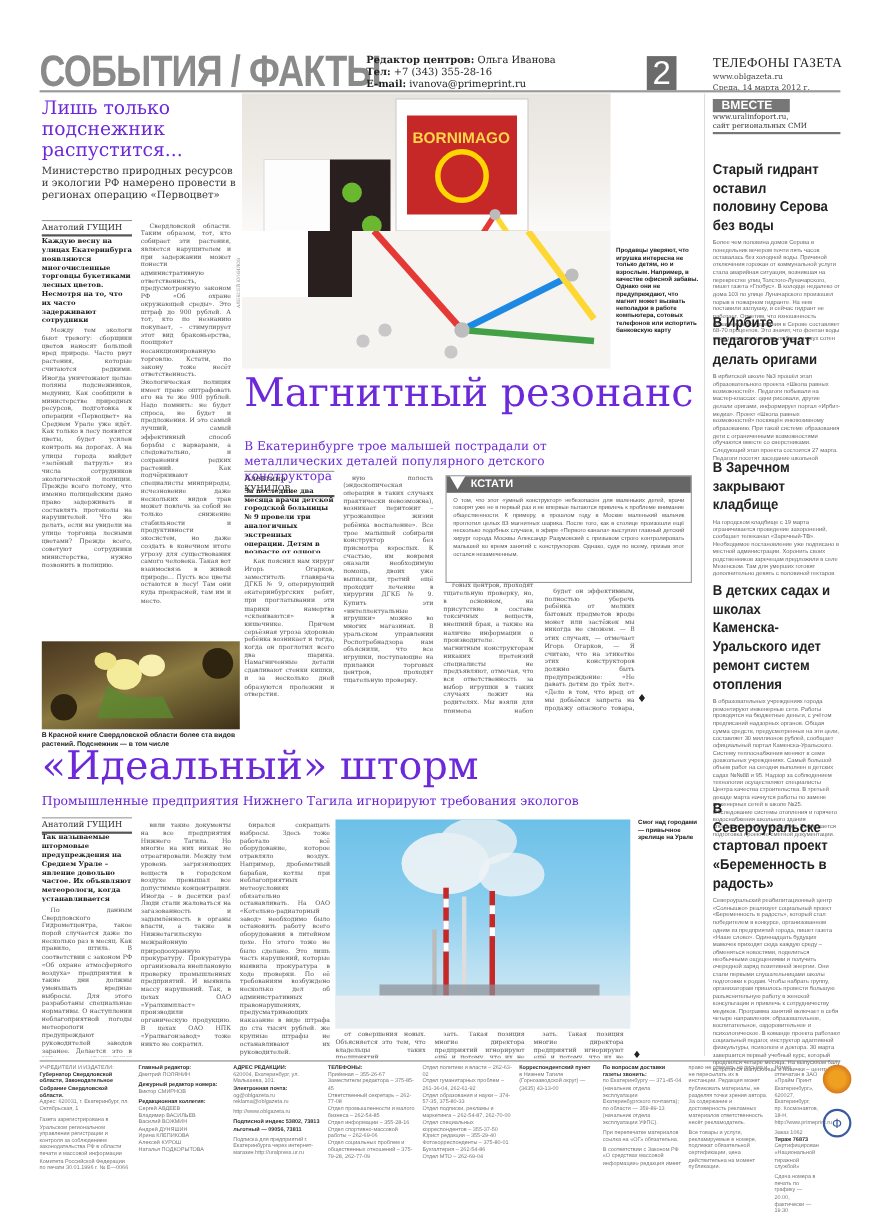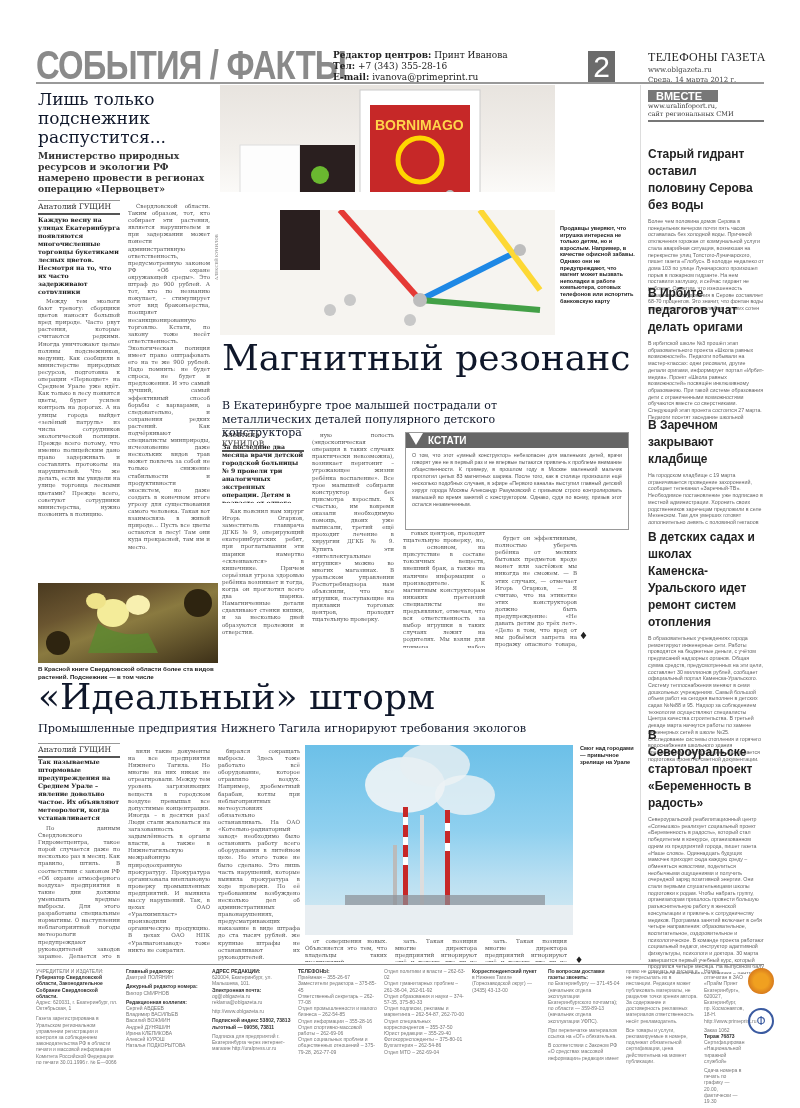--- a/index.html
+++ b/index.html
@@ -6,21 +6,21 @@
 body{width:800px;height:1108px;background:#fff;font-family:"DejaVu Serif",serif;color:#222;position:relative;overflow:hidden}
 .abs{position:absolute}
 .rubric{left:36px;top:45px;font-family:"Liberation Sans",sans-serif;font-weight:bold;font-size:40px;color:#8a8a8a;letter-spacing:-1px;transform:scaleX(0.82);transform-origin:left;line-height:40px}
 .editor{left:333px;top:50px;font-size:9px;line-height:11px;color:#222}
 .editor b{font-weight:bold}
 .pagenum{left:588px;top:51px;width:27px;height:31px;background:#6b6b6b;color:#fff;font-family:"Liberation Sans",sans-serif;font-size:30px;line-height:31px;text-align:center}
 .masthead{left:648px;top:50px}
 .masthead .t{font-family:"Liberation Serif",serif;font-size:12px;letter-spacing:.3px}
 .masthead .s{font-size:7px;color:#444;line-height:10px}
 .hr-top{left:36px;top:82px;width:728px;height:2px;background:#999}
-.h1{font-family:"DejaVu Serif",serif;color:#0f172a}
+.h1{font-family:"DejaVu Serif",serif;color:#6d28d9}
 .txt{font-size:5.6px;line-height:7.1px;color:#555;text-align:justify;overflow:hidden}
 .txt p{text-indent:8px}
 .lead{font-size:6.2px;line-height:8px;font-weight:bold;color:#222;overflow:hidden}
 .byline{font-size:7.5px;color:#333;border-top:1px solid #999;border-bottom:2px solid #555;padding:1px 0 2px}
 .side{font-family:"Liberation Sans",sans-serif}
 .side h3{font-family:"Liberation Sans",sans-serif;font-weight:bold;font-size:13px;line-height:17px;color:#222;transform:scaleX(.92);transform-origin:left}
 .side .st{font-family:"Liberation Sans",sans-serif;font-size:5.3px;line-height:6.7px;color:#666;overflow:hidden}
 .photo{overflow:hidden}
 .caption{font-family:"Liberation Sans",sans-serif;font-weight:bold;font-size:6.2px;line-height:7.5px;color:#222}
 .kstati{left:290px;top:425px;width:232px;height:103px;border:1px solid #999;background:#fff}
@@ -32,34 +32,34 @@
 .fcol b{color:#333}
 .vmeste{left:648px;top:90px;width:116px}
 .vmeste .badge{background:#777;color:#fff;font-family:"Liberation Sans",sans-serif;font-weight:bold;font-size:11px;line-height:12px;padding-left:8px;width:70px}
 .vmeste .sub{font-size:6.5px;line-height:8px;color:#333}
 </style>
 </head>
 <body>
 
 <div class="abs rubric">СОБЫТИЯ / ФАКТЫ</div>
 <div class="abs editor">
-  <div><b>Редактор центров:</b> <span>Принт Иванова</span></div>
+  <div><b>Редактор центров:</b> <span>Ольга Иванова</span></div>
   <div><b>Тел:</b> <span>+7 (343) 355-28-16</span></div>
   <div><b>E-mail:</b> <span>ivanova@primeprint.ru</span></div>
 </div>
 <div class="abs pagenum">2</div>
 <div class="abs masthead">
   <div class="t">ТЕЛЕФОНЫ ГАЗЕТА</div>
   <div class="s">www.oblgazeta.ru</div>
   <div class="s">Среда, 14 марта 2012 г.</div>
 </div>
 <div class="abs hr-top"></div>
 
 <div class="abs h1" style="left:38px;top:90px;width:180px;font-size:17px;line-height:19px">Лишь только подснежник распустится...</div>
-<div class="abs" style="left:38px;top:150px;width:180px;font-size:9.2px;line-height:11px;font-weight:bold;color:#333">Министерство природных ресурсов и экологии РФ намерено провести в регионах операцию «Первоцвет»</div>
+<div class="abs" style="left:38px;top:150px;width:180px;font-size:9.2px;line-height:11px;font-weight:normal;color:#333">Министерство природных ресурсов и экологии РФ намерено провести в регионах операцию «Первоцвет»</div>
 <div class="abs byline" style="left:38px;top:200px;width:82px">Анатолий ГУЩИН</div>
 <div class="abs lead" style="left:38px;top:216px;width:82px;height:78px">Каждую весну на улицах Екатеринбурга появляются многочисленные торговцы букетиками лесных цветов. Несмотря на то, что их часто задерживают сотрудники природоохранной прокуратуры и экологической полиции, а иногда даже штрафуют, они всё равно объявляются то тут, то там.</div>
 <div class="abs txt" style="left:38px;top:298px;width:82px;height:280px">
     <p>Между тем экологи бьют тревогу: сборщики цветов наносят большой вред природе. Часто рвут растения, которые считаются редкими. Иногда уничтожают целые поляны подснежников, медуниц. Как сообщили в министерстве природных ресурсов, подготовка к операции «Первоцвет» на Среднем Урале уже идёт. Как только в лесу появятся цветы, будет усилен контроль на дорогах. А на улицы города выйдет «зелёный патруль» из числа сотрудников экологической полиции. Прежде всего потому, что именно полицейским дано право задерживать и составлять протоколы на нарушителей. Что же делать, если вы увидели на улице торговца лесными цветами? Прежде всего, советуют сотрудники министерства, нужно позвонить в полицию.</p>
   </div>
 <div class="abs txt" style="left:128px;top:203px;width:82px;height:375px">
     <p>Свердловской области. Таким образом, тот, кто собирает эти растения, является нарушителем и при задержании может понести административную ответственность, предусмотренную законом РФ «Об охране окружающей среды». Это штраф до 900 рублей. А тот, кто по незнанию покупает, – стимулирует этот вид браконьерства, поощряет несанкционированную торговлю. Кстати, по закону тоже несёт ответственность. Экологическая полиция имеет право оштрафовать его на те же 900 рублей. Надо помнить: не будет спроса, не будет и предложения. И это самый лучший, самый эффективный способ борьбы с варварами, а следовательно, и сохранения редких растений. Как подчёркивают специалисты минприроды, исчезновение даже нескольких видов трав может повлечь за собой не только снижение стабильности и продуктивности экосистем, но даже создать в конечном итоге угрозу для существования самого человека. Такая вот взаимосвязь в живой природе... Пусть все цветы остаются в лесу! Там они куда прекрасней, там им и место.</p>
   </div>
 
 <div class="abs photo" style="left:38px;top:583px;width:180px;height:80px;background:linear-gradient(160deg,#4a3a20 0%,#6a5530 30%,#8a7a40 50%,#3d3018 100%)">
@@ -67,21 +67,21 @@
     <ellipse cx="75" cy="30" rx="16" ry="14" fill="#f4ec9a"></ellipse>
     <ellipse cx="100" cy="22" rx="12" ry="10" fill="#f8f0b0"></ellipse>
     <ellipse cx="58" cy="18" rx="10" ry="8" fill="#efe38a"></ellipse>
     <path d="M60 40 Q80 55 110 50 L120 70 L50 70 Z" fill="#5b8a30" opacity=".8"></path>
     <circle cx="20" cy="60" r="12" fill="#2e2410"></circle>
     <circle cx="160" cy="20" r="14" fill="#2e2410"></circle>
   </svg>
 </div>
 <div class="abs caption" style="left:38px;top:665px;width:180px">В Красной книге Свердловской области более ста видов растений. Подснежник — в том числе</div>
 
-<div class="abs photo" style="left:220px;top:85px;width:335px;height:107px;background:linear-gradient(180deg,#e8e4df 0%,#f2efeb 60%,#fbfaf8 100%)">
+<div class="abs photo" style="left:220px;top:85px;width:335px;height:125px;background:linear-gradient(180deg,#e8e4df 0%,#f2efeb 60%,#fbfaf8 100%)">
   <svg width="335" height="250" viewBox="0 0 335 250" style="position:absolute;top:0;left:0;height:250px">
     <rect x="20" y="60" width="60" height="120" fill="#fdfdfd" stroke="#ddd"></rect>
     <rect x="80" y="60" width="55" height="120" fill="#2a1f1f"></rect>
     <circle cx="100" cy="90" r="9" fill="#6ab830"></circle>
       <circle cx="118" cy="120" r="9" fill="#6ab830"></circle>
       <circle cx="100" cy="150" r="9" fill="#6ab830"></circle>
     <rect x="140" y="5" width="120" height="120" fill="#fff" stroke="#ccc"></rect>
     <rect x="150" y="20" width="100" height="90" fill="#c62828"></rect>
     <text x="155" y="45" font-family="Liberation Sans,sans-serif" font-size="14" font-weight="bold" fill="#ffd54a">BORNIMAGO</text>
     <circle cx="200" cy="75" r="22" fill="none" stroke="#ffd600" stroke-width="5"></circle>

